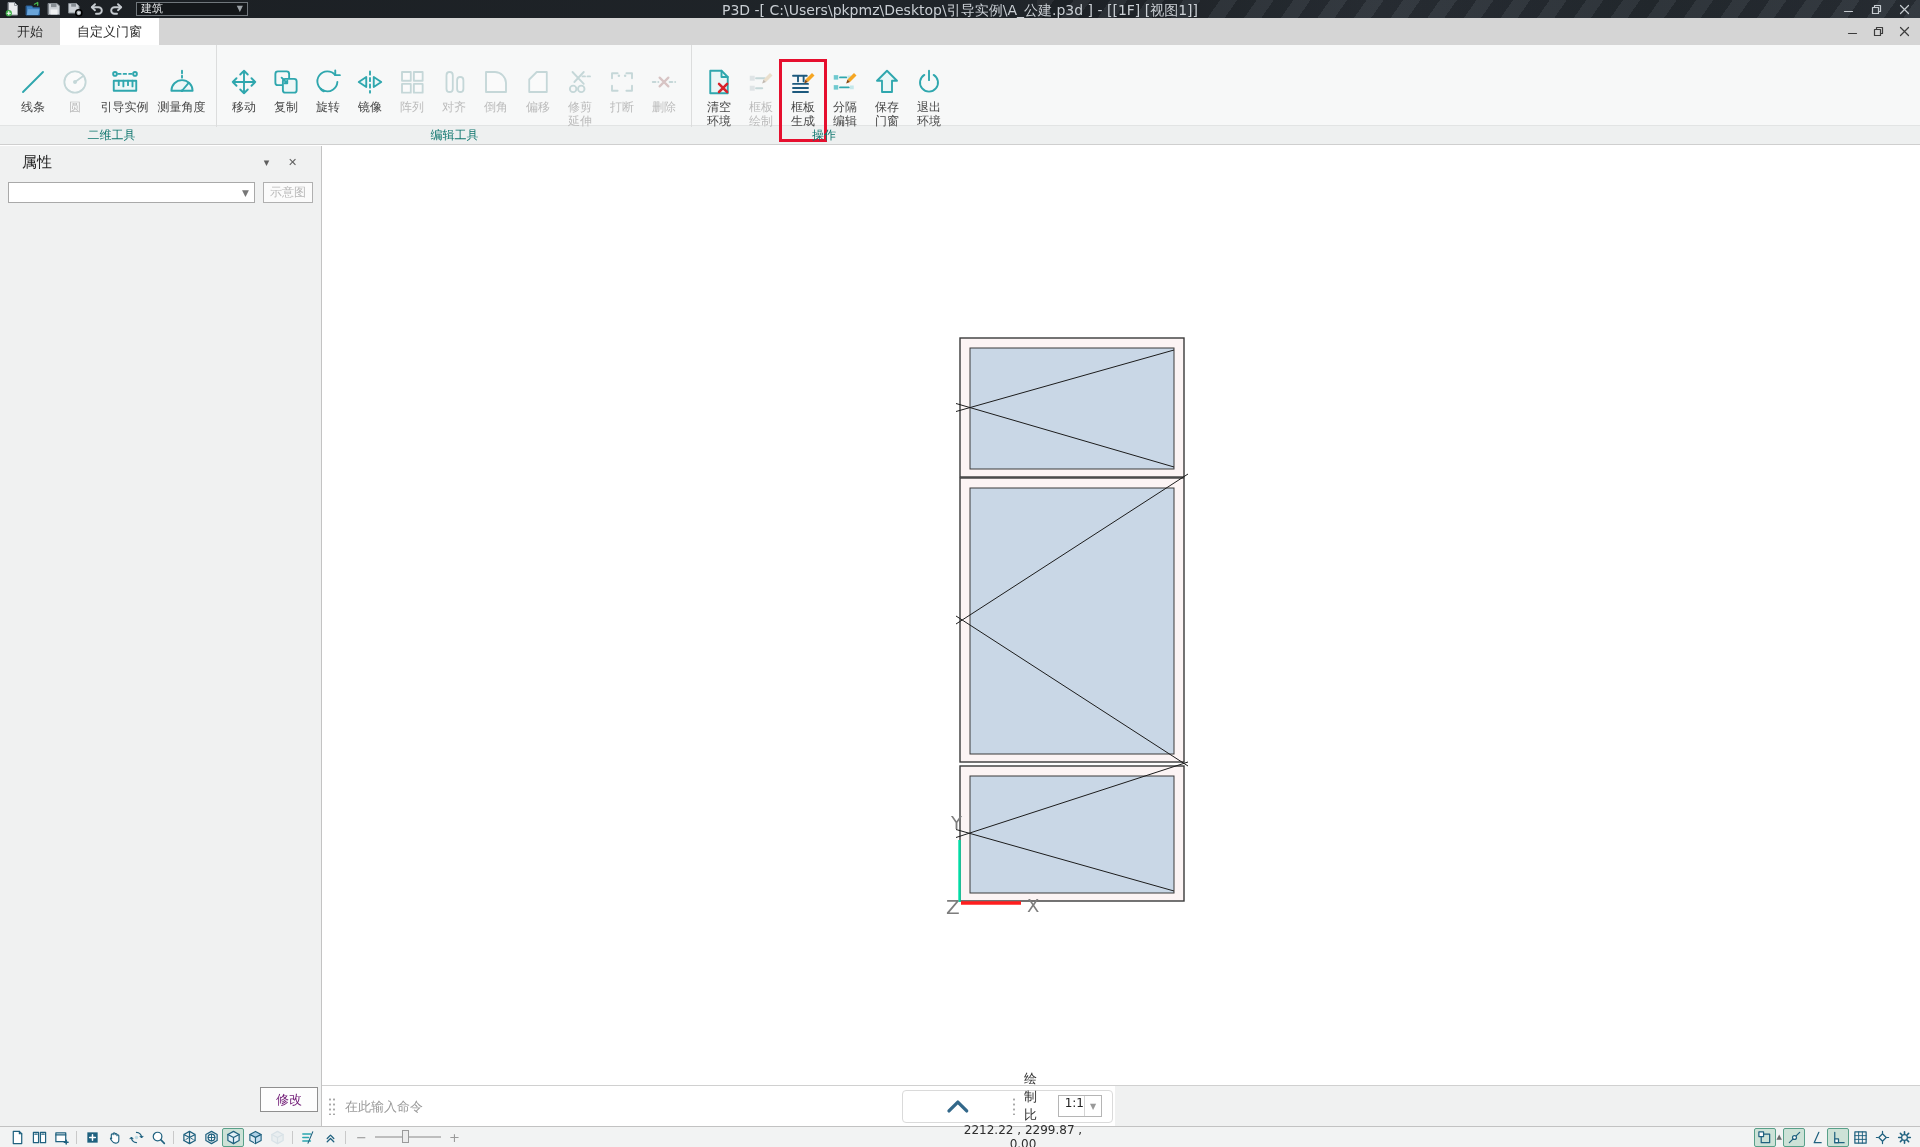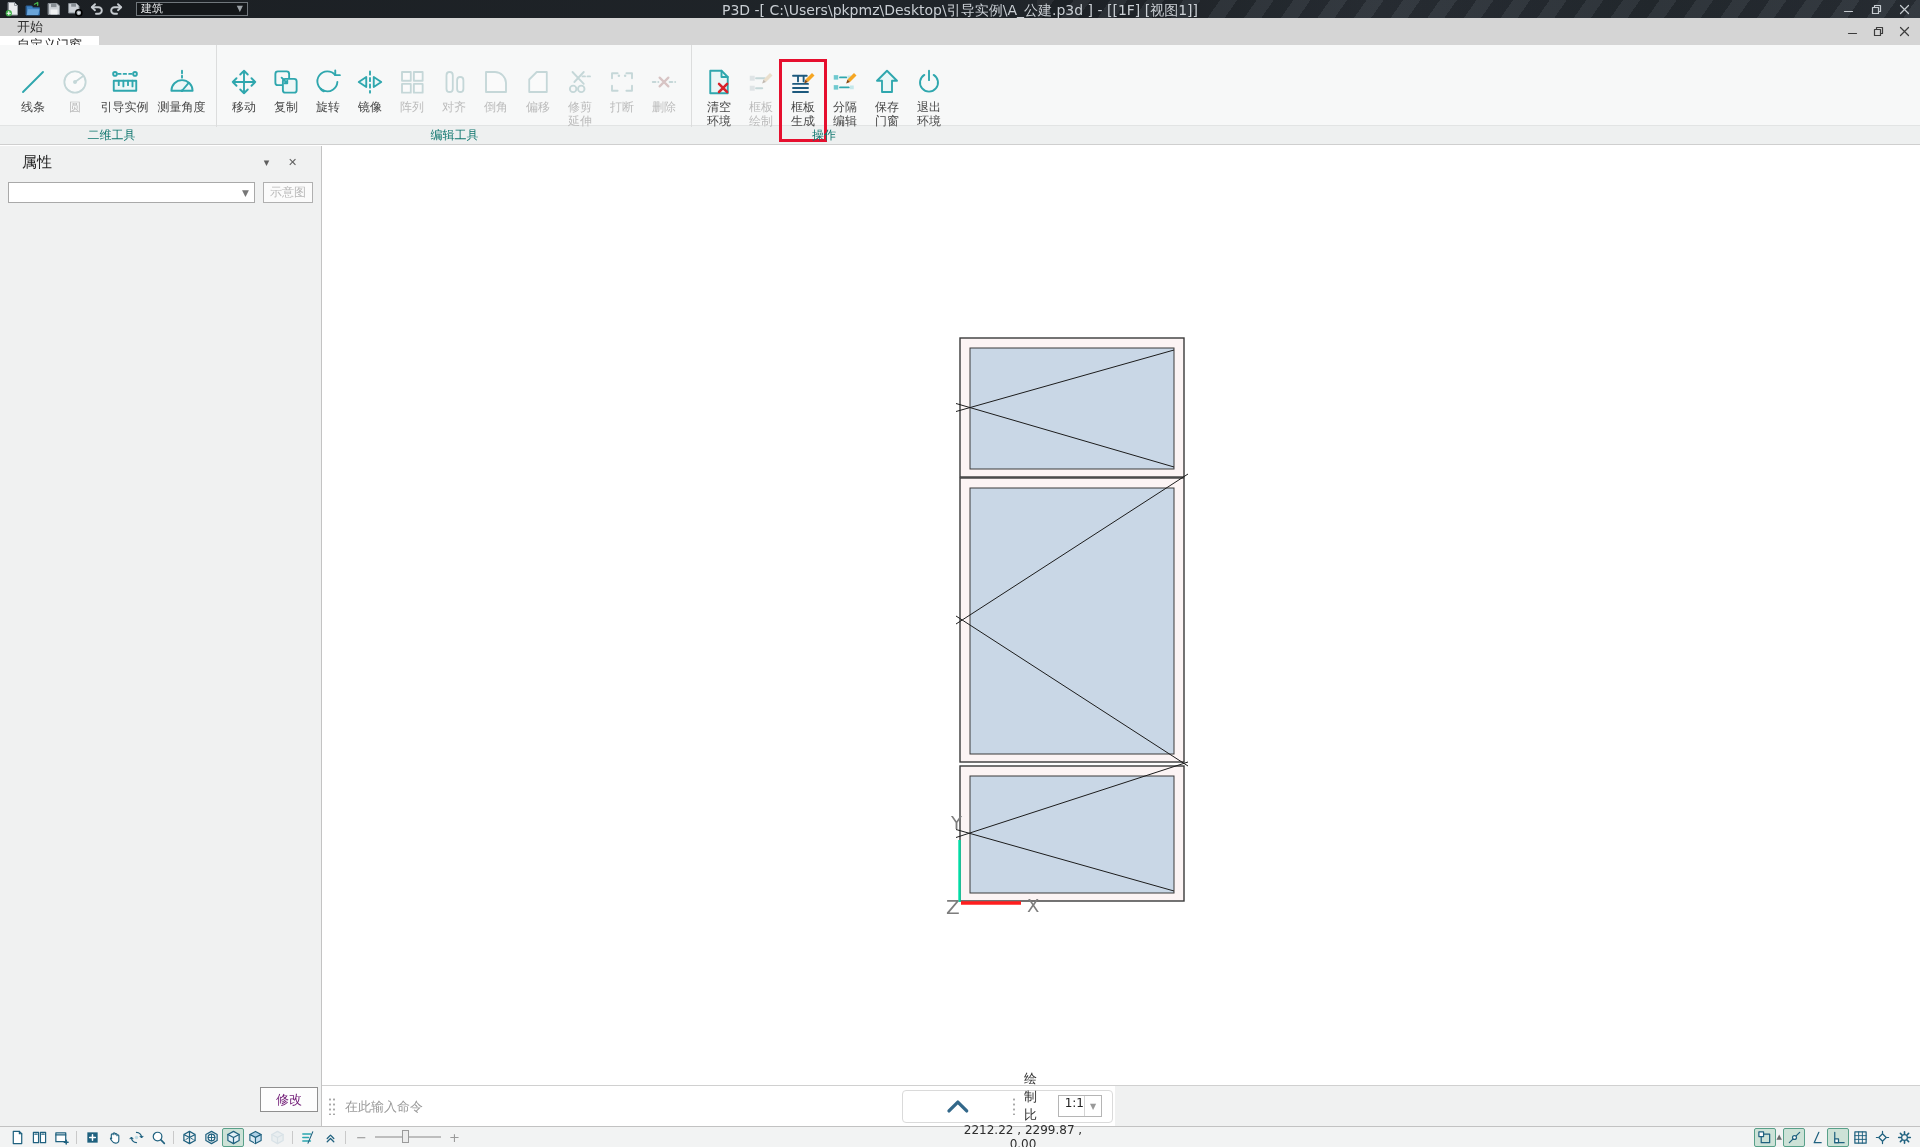--- a/index.html
+++ b/index.html
@@ -160,21 +160,21 @@
         </span>
         <span class="wc">
           <svg class="ic" viewBox="0 0 11 11" style="stroke-width:1.2;">
             <path d="M1.5 1.5 l8 8 M9.5 1.5 l-8 8"></path>
           </svg>
         </span>
       </div>
   </div>
 
   <div class="tabrow">
-    <div style="display:flex;flex-direction:column;" id="tabs">
+    <div style="display:flex;" id="tabs">
         <div class="tab">开始</div>
         <div class="tab active">自定义门窗</div>
       </div>
     <div class="doc-controls" id="doc-controls">
         <span class="wc">
           <svg class="ic" viewBox="0 0 11 11" style="stroke-width:1.2;">
             <path d="M1.5 7.5 h8"></path>
           </svg>
         </span>
         <span class="wc">

